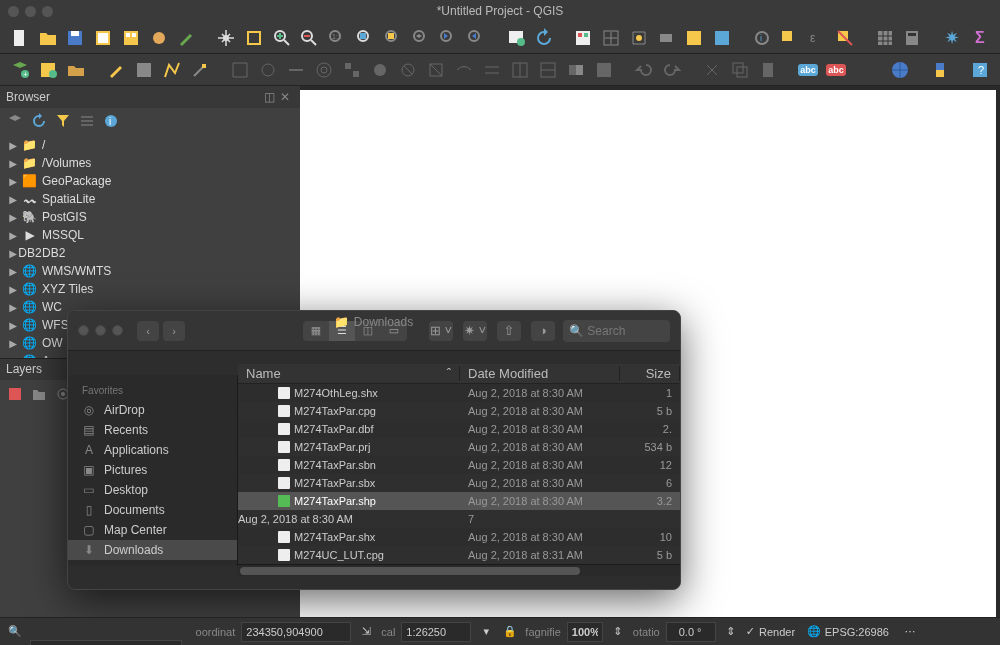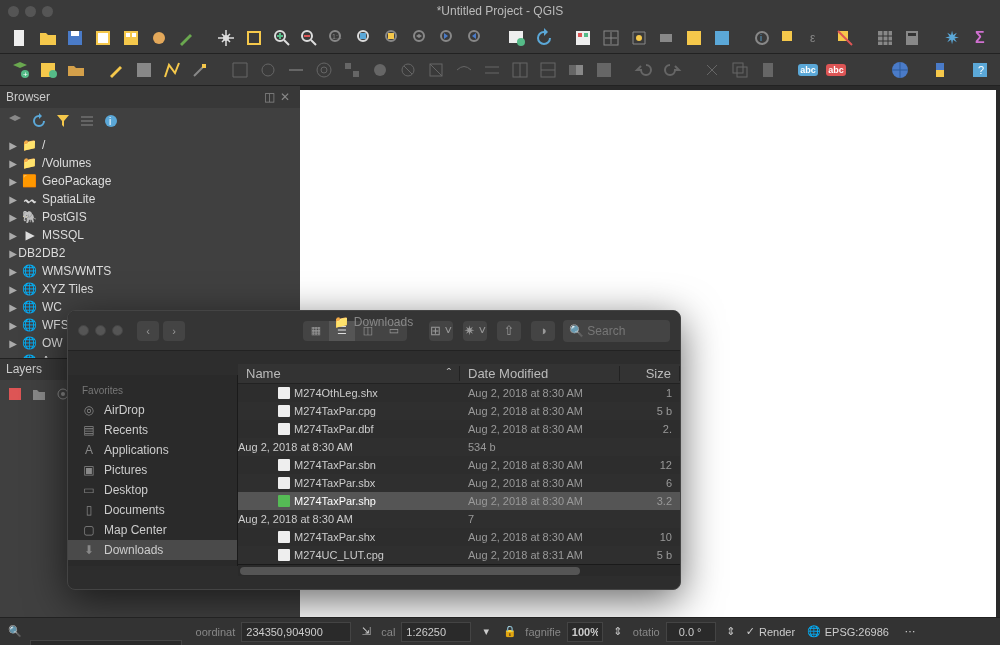--- a/index.html
+++ b/index.html
@@ -703,20 +703,24 @@
           </div>
           <div class="frow">
             <div class="fname">
               <span class="ficon"></span>
               <span>M274TaxPar.dbf</span>
             </div>
             <div>Aug 2, 2018 at 8:30 AM</div>
             <div>2.</div>
           </div>
           <div class="frow">
+            <div class="fname">
+              <span class="ficon"></span>
+              <span>M274TaxPar.prj</span>
+            </div>
             <div>Aug 2, 2018 at 8:30 AM</div>
             <div>534 b</div>
           </div>
           <div class="frow">
             <div class="fname">
               <span class="ficon"></span>
               <span>M274TaxPar.sbn</span>
             </div>
             <div>Aug 2, 2018 at 8:30 AM</div>
             <div>12</div>

